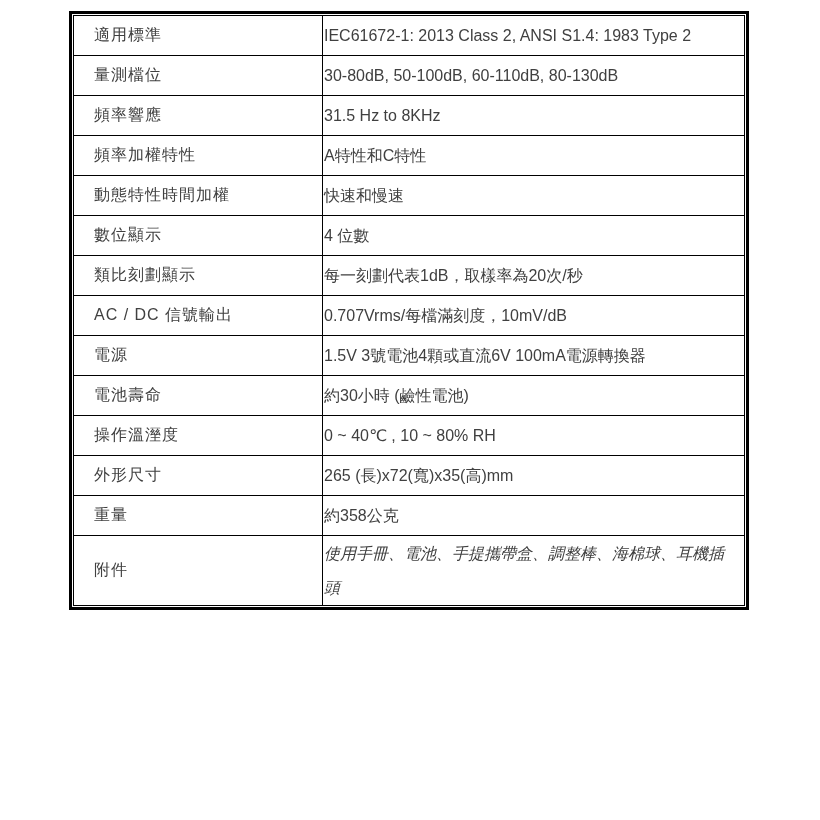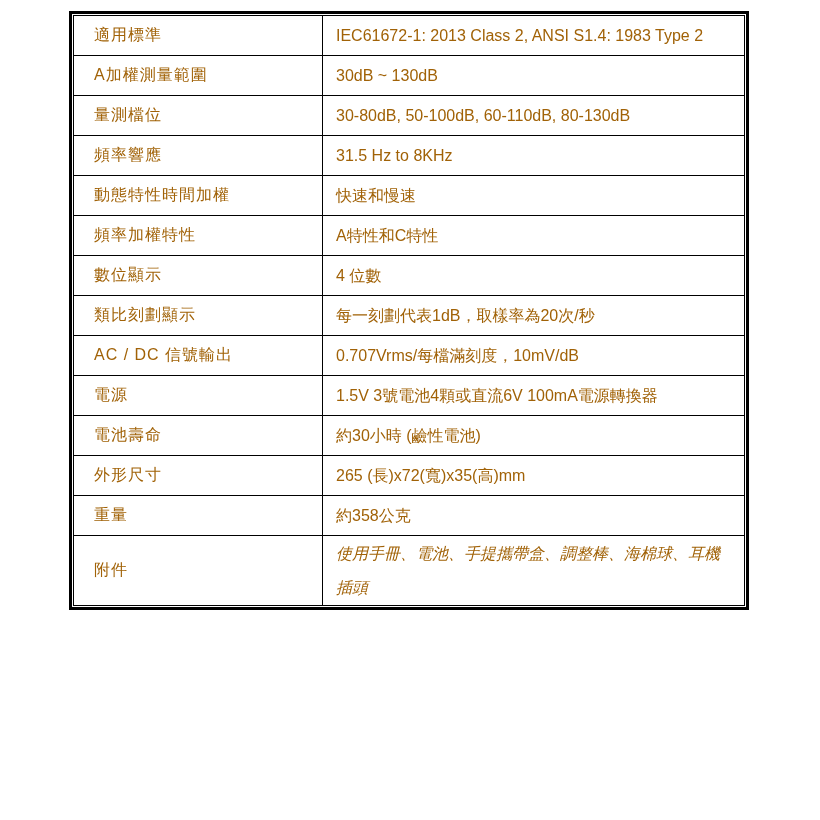--- a/index.html
+++ b/index.html
@@ -6,21 +6,21 @@
     margin: 0;
     padding: 0;
     background: #ffffff;
   }
   .page {
     position: relative;
     width: 675px;
     height: 820px;
     background: #ffffff;
     font-family: "Liberation Sans", "DejaVu Sans", sans-serif;
-    color: #a16207;
+    color: #404040;
   }
   
   .table-wrap {
     position: absolute;
     left: 69px;
     top: 11px;
     width: 672px;
     border: 3px solid #000000;
     padding: 1px;
     background: #ffffff;
@@ -44,59 +44,55 @@
   table.spec-table tr.tall {
     height: 70px;
   }
   td.label-cell {
     width: 222px;
     padding-left: 20px;
     padding-right: 6px;
     letter-spacing: 1px;
   }
   td.value-cell {
-    padding-left: 13px;
+    padding-left: 1px;
     padding-right: 16px;
     line-height: 1.45;
   }
   tr.tall td.value-cell {
     line-height: 2.1;
     font-style: italic;
   }
 </style>
 </head>
 <body>
 
 <div class="page">
   <div class="table-wrap">
     <table class="spec-table">
       <tbody>
         <tr>
           <td class="label-cell">適用標準</td>
           <td class="value-cell">IEC61672-1: 2013 Class 2, ANSI S1.4: 1983 Type 2</td>
         </tr>
         <tr>
-          <td class="label-cell">A加權測量範圍</td>
-          <td class="value-cell">30dB ~ 130dB</td>
-        </tr>
-        <tr>
           <td class="label-cell">量測檔位</td>
           <td class="value-cell">30-80dB,  50-100dB,  60-110dB,  80-130dB</td>
         </tr>
         <tr>
           <td class="label-cell">頻率響應</td>
           <td class="value-cell">31.5 Hz to 8KHz</td>
         </tr>
         <tr>
+          <td class="label-cell">頻率加權特性</td>
+          <td class="value-cell">A特性和C特性</td>
+        </tr>
+        <tr>
           <td class="label-cell">動態特性時間加權</td>
           <td class="value-cell">快速和慢速</td>
-        </tr>
-        <tr>
-          <td class="label-cell">頻率加權特性</td>
-          <td class="value-cell">A特性和C特性</td>
         </tr>
         <tr>
           <td class="label-cell">數位顯示</td>
           <td class="value-cell">4 位數</td>
         </tr>
         <tr>
           <td class="label-cell">類比刻劃顯示</td>
           <td class="value-cell">每一刻劃代表1dB，取樣率為20次/秒</td>
         </tr>
         <tr>
@@ -105,20 +101,24 @@
         </tr>
         <tr>
           <td class="label-cell">電源</td>
           <td class="value-cell">1.5V 3號電池4顆或直流6V 100mA電源轉換器</td>
         </tr>
         <tr>
           <td class="label-cell">電池壽命</td>
           <td class="value-cell">約30小時 (鹼性電池)</td>
         </tr>
         <tr>
+          <td class="label-cell">操作溫溼度</td>
+          <td class="value-cell">0 ~ 40℃ , 10 ~ 80% RH</td>
+        </tr>
+        <tr>
           <td class="label-cell">外形尺寸</td>
           <td class="value-cell">265 (長)x72(寬)x35(高)mm</td>
         </tr>
         <tr>
           <td class="label-cell">重量</td>
           <td class="value-cell">約358公克</td>
         </tr>
         <tr class="tall">
           <td class="label-cell">附件</td>
           <td class="value-cell">使用手冊、電池、手提攜帶盒、調整棒、海棉球、耳機插頭</td>

